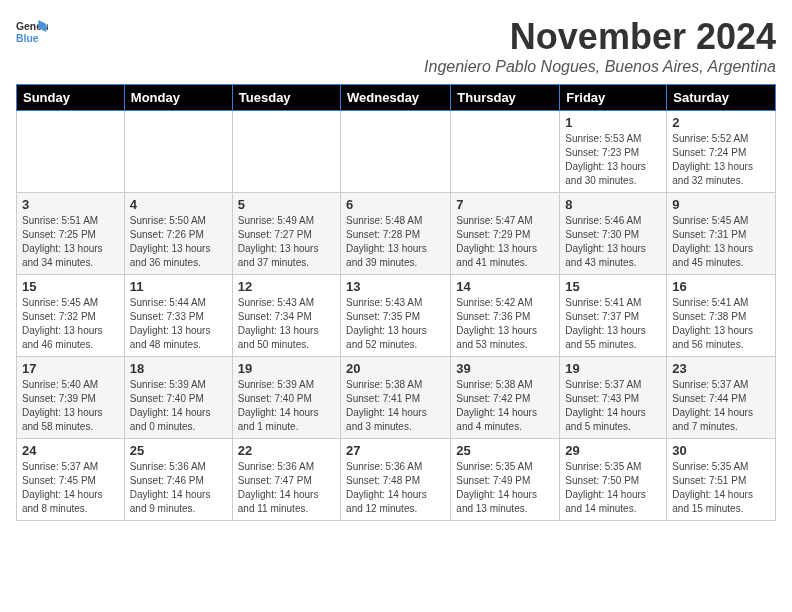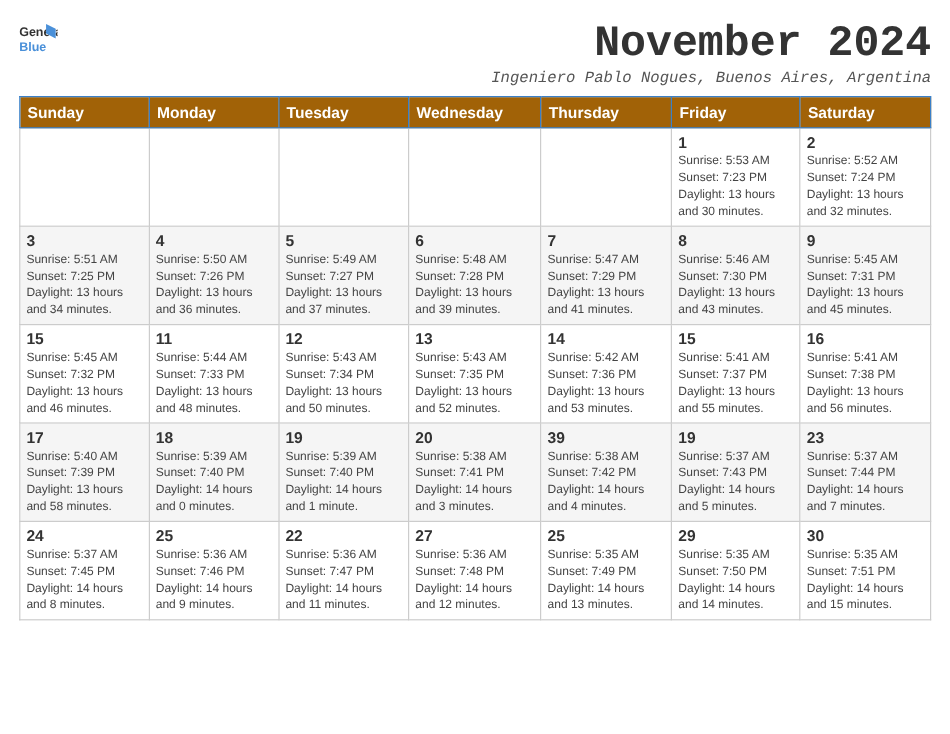--- a/index.html
+++ b/index.html
@@ -20,39 +20,38 @@
       display: flex;
       align-items: center;
       gap: 4px;
     }
     .logo-icon {
       width: 32px;
       height: 32px;
     }
     .title-block {
       text-align: right;
-      font-family: Liberation Mono, monospace;
     }
     .month-title {
       font-size: 36px;
       font-weight: bold;
       color: #333;
     }
     .subtitle {
-      font-size: 13px;
+      font-size: 16px;
       color: #555;
       font-style: italic;
     }
     .calendar-table {
       width: 100%;
       border-collapse: collapse;
       margin-top: 8px;
     }
     .calendar-table th {
-      background-color: #a16207;
+      background-color: #000000;
       color: white;
       text-align: left;
       padding: 5px 6px;
       font-size: 13px;
       font-weight: bold;
       border: 1px solid #3a80c9;
     }
     .calendar-table td {
       border: 1px solid #ccc;
       vertical-align: top;

